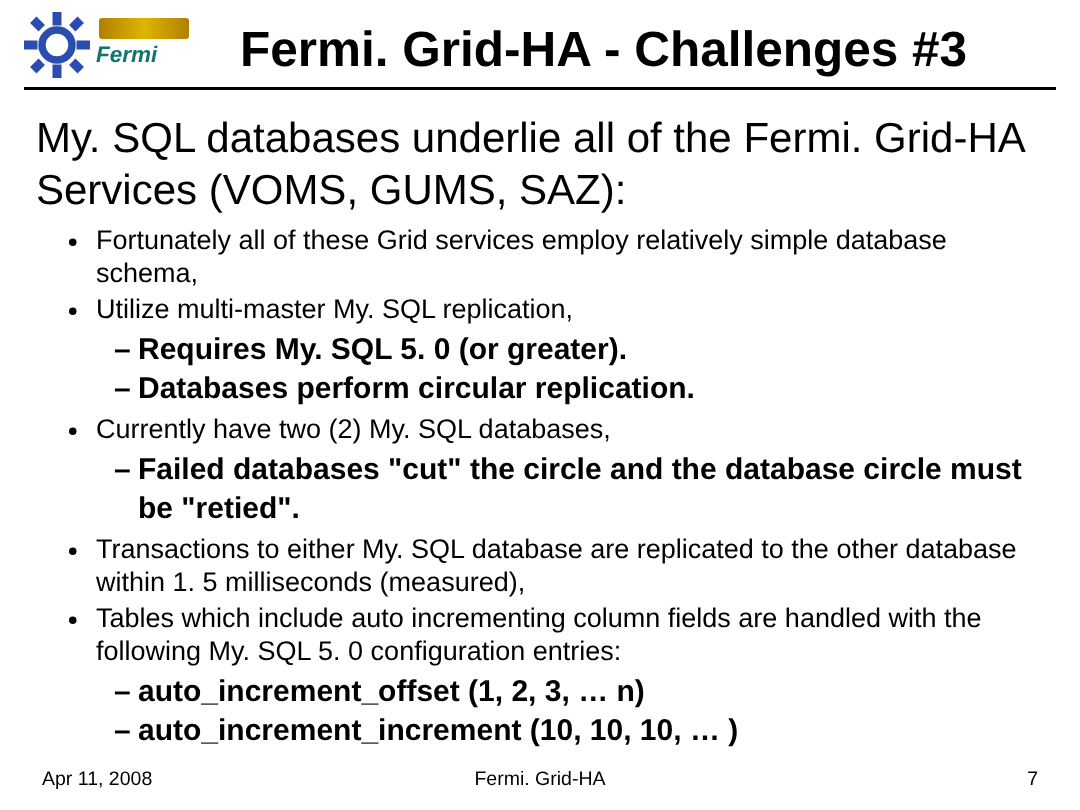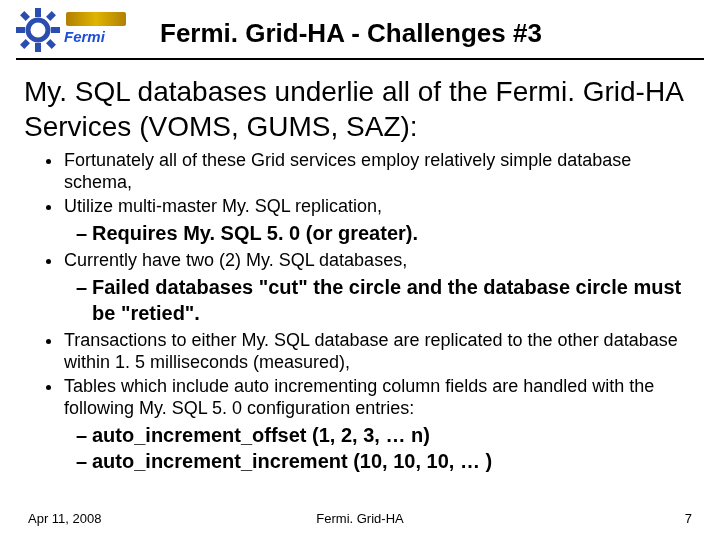--- a/index.html
+++ b/index.html
@@ -35,24 +35,24 @@
     background: linear-gradient(90deg, #b08000 0%, #e0b400 50%, #b08000 100%);
     border-radius: 2px;
   }
   .logo-fermi {
     position: absolute;
     left: 48px;
     top: 20px;
     font-size: 15px;
     font-weight: bold;
     font-style: italic;
-    color: #1d4ed8;
+    color: #0f766e;
   }
   .title {
-    font-size: 26px;
+    font-size: 33px;
     font-weight: bold;
     margin-left: 24px;
     padding-top: 6px;
   }
   .hr {
     margin: 6px 16px 0 16px;
     border: none;
     border-top: 2px solid #000;
   }
   .content {
@@ -150,20 +150,21 @@
   <div class="intro">My. SQL databases underlie all of the Fermi. Grid-HA Services (VOMS, GUMS, SAZ):</div>
 
   <ul class="lvl1">
     <li>
       <span>Fortunately all of these Grid services employ relatively simple database schema,</span>
     </li>
     <li>
       <span>Utilize multi-master My. SQL replication,</span>
       <ul class="lvl2">
         <li>Requires My. SQL 5. 0 (or greater).</li>
+        <li>Databases perform circular replication.</li>
       </ul>
     </li>
     <li>
       <span>Currently have two (2) My. SQL databases,</span>
       <ul class="lvl2">
         <li>Failed databases "cut" the circle and the database circle must be "retied".</li>
       </ul>
     </li>
     <li>
       <span>Transactions to either My. SQL database are replicated to the other database within 1. 5 milliseconds (measured),</span>

